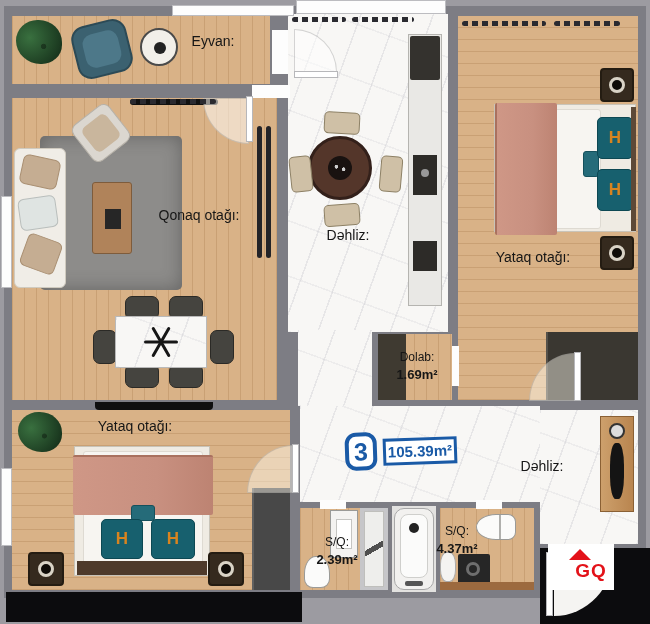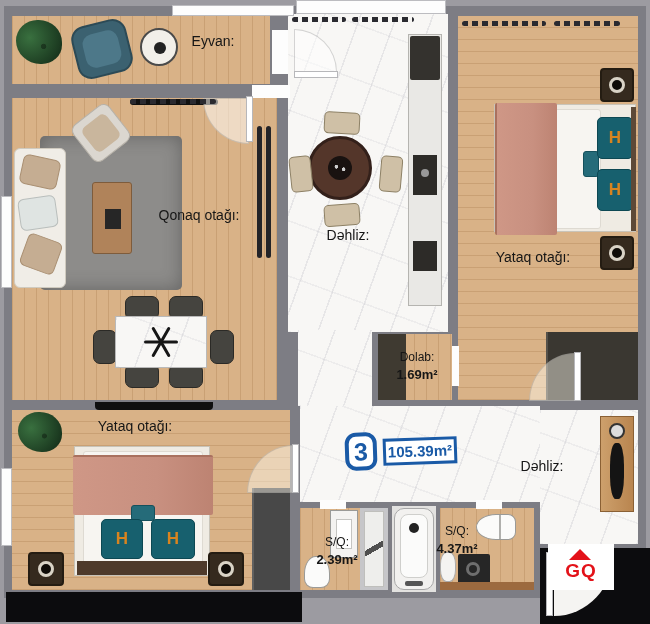--- a/index.html
+++ b/index.html
@@ -226,21 +226,21 @@
   <div class="a leaf" style="left:292px;top:444px;width:7px;height:49px"></div>
 
   <div class="a gap" style="left:320px;top:500px;width:26px;height:9px"></div>
   <div class="a gap" style="left:476px;top:500px;width:26px;height:9px"></div>
   <div class="a gap" style="left:452px;top:346px;width:7px;height:40px"></div>
 
   <div class="a" style="left:554px;top:552px;width:60px;height:64px;background:#f5f4f2;border-bottom-right-radius:100%;z-index:7"></div>
   <div class="a leaf" style="left:546px;top:552px;width:7px;height:64px"></div>
   <div class="a" style="left:548px;top:544px;width:66px;height:46px;background:#fff;z-index:20">
     <div class="a" style="left:21px;top:5px;width:0;height:0;border-left:11px solid transparent;border-right:11px solid transparent;border-bottom:11px solid var(--logo_red)"></div>
-    <div class="a gq-text" style="left:0;top:16px;width:66px">GQ</div>
+    <div class="a gq-text" style="left:10px;top:16px;width:66px">GQ</div>
   </div>
 
   <div class="a rlabel" style="left:153px;top:32px;width:120px">
     <span class="nm">Eyvan:</span>
   </div>
   <div class="a rlabel" style="left:129px;top:206px;width:140px">
     <span class="nm">Qonaq otağı:</span>
   </div>
   <div class="a rlabel" style="left:288px;top:226px;width:120px">
     <span class="nm">Dəhliz:</span>

